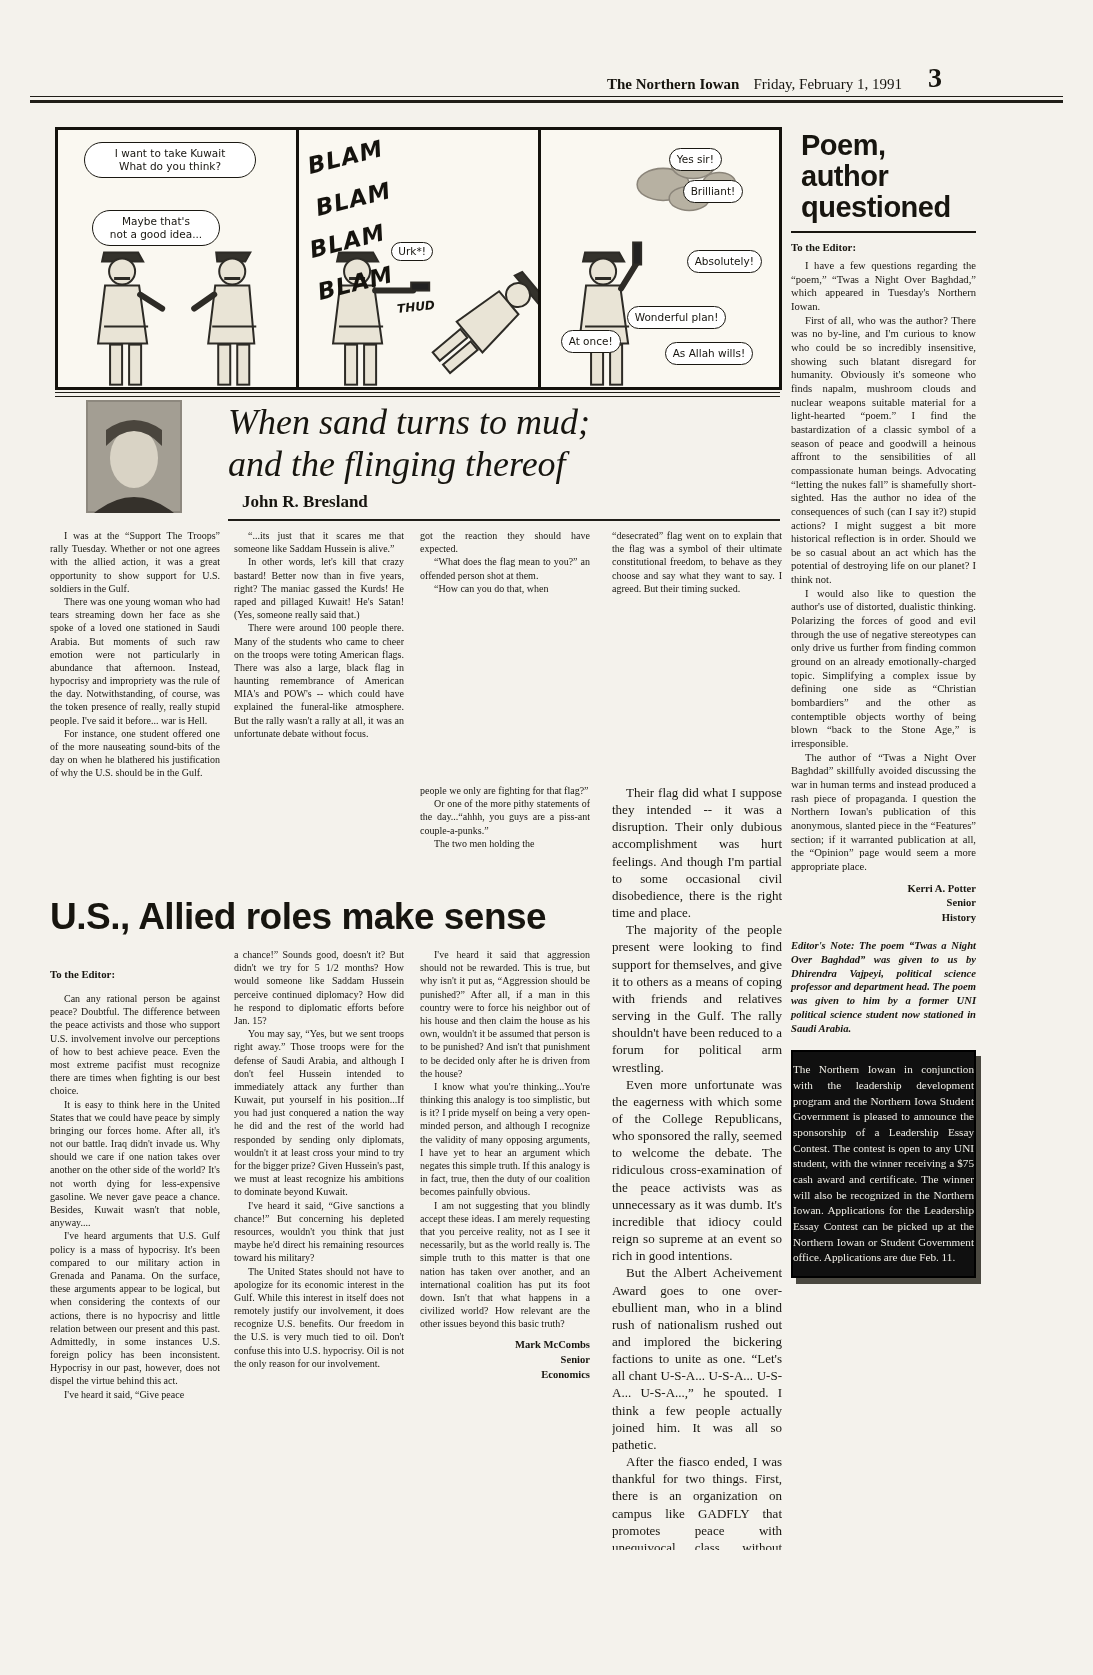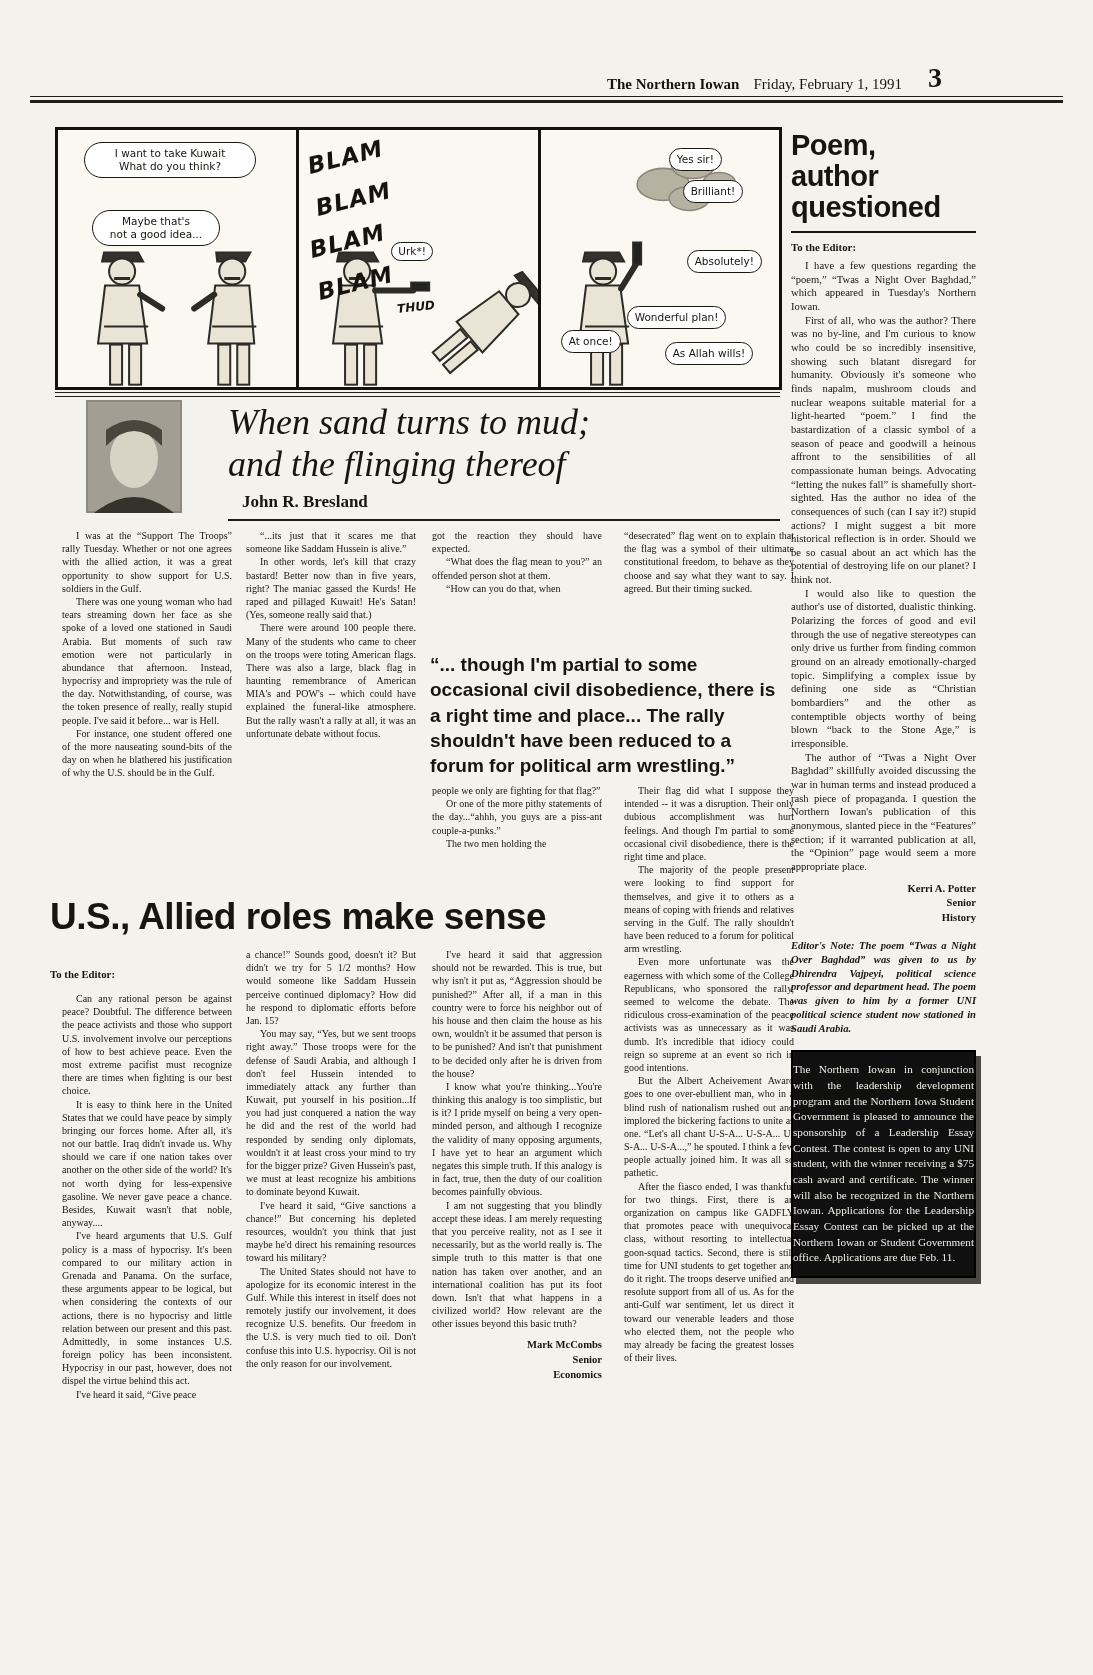--- a/index.html
+++ b/index.html
@@ -1,18 +1,18 @@
 <!DOCTYPE html>
 <html lang="en"><head>
 <meta charset="utf-8">
 <style>
   * { margin:0; padding:0; box-sizing:border-box; }
   body { background:#d9d6cf; font-family:"Liberation Serif","DejaVu Serif",serif; }
   .page { position:relative; width:1093px; height:1675px; background:#f4f2ec; color:#17150f; overflow:hidden; margin:0 auto; }
-  .abs { position:absolute;margin-left:12px; }
+  .abs { position:absolute; }
 
   
   .header-text { position:absolute; top:76px; left:540px; width:362px; text-align:right; font-size:15px; }
   .header-text .mh { font-weight:bold; }
   .header-text .dt { margin-left:14px; }
   .page-number { position:absolute; top:62px; left:928px; font-size:28px; font-weight:bold; }
   .rule { position:absolute; background:#201e18; }
 
   
   .comic { position:absolute; left:55px; top:127px; width:727px; height:263px; display:flex; }
@@ -20,21 +20,21 @@
   .panel:first-child { margin-left:0; }
   .bubble { position:absolute; background:#fff; border:1.5px solid #1a1812; border-radius:18px; padding:4px 7px;
             font-family:"DejaVu Sans",sans-serif; font-size:10.5px; line-height:1.25; text-align:center; white-space:pre-line; }
   .blam { position:absolute; font-family:"DejaVu Sans",sans-serif; font-style:italic; font-weight:900;
           font-size:23px; letter-spacing:1px; transform:rotate(-14deg); color:#15130e; }
   .thud { position:absolute; font-family:"DejaVu Sans",sans-serif; font-style:italic; font-weight:bold; font-size:12px; transform:rotate(-6deg); }
   .panel svg { position:absolute; inset:0; width:100%; height:100%; }
 
   
   .right-col { position:absolute; left:791px; top:130px; width:185px; }
-  .rc-headline { font-family:"Liberation Sans","DejaVu Sans",sans-serif; font-weight:bold; font-size:29px; line-height:1.07; white-space:pre-line; letter-spacing:-0.5px; }
+  .rc-headline { font-family:"Liberation Sans","DejaVu Sans",sans-serif; font-weight:bold; font-size:29px; line-height:1.07; white-space:pre-line; letter-spacing:-0.5px;margin-left:10px; }
   .rc-rule { height:2px; background:#17150f; margin:8px 0 8px 0; }
   .salutation { font-weight:bold; font-size:10.8px; margin-bottom:6px; }
   .rc-body { font-size:10.6px; line-height:1.29; text-align:justify; hyphens:auto; }
   .rc-body p, .bodycol p { margin:0; text-indent:14px; }
   .signature { text-align:right; font-weight:bold; font-size:10.6px; line-height:1.4; margin-top:8px; }
   .editors-note { font-weight:bold; font-style:italic; font-size:10.6px; line-height:1.3; text-align:justify; margin-top:13px; hyphens:auto; }
   .contest-box { margin-top:15px; background:#101010; color:#f1efe7; padding:10px 0; font-size:11.2px; line-height:1.4;
                  text-align:justify; border:2px solid #000; box-shadow:5px 6px 0 #4a4840; hyphens:auto; }
 
   
@@ -183,28 +183,27 @@
     </div>
   <div class="abs bodycol cont clip" style="left:420px; top:529px; width:170px; height:118px;">
       <p>got the reaction they should have expected.</p>
       <p>“What does the flag mean to you?” an offended person shot at them.</p>
       <p>“How can you do that, when</p>
     </div>
   <div class="abs bodycol cont clip" style="left:612px; top:529px; width:170px; height:118px;">
       <p>“desecrated” flag went on to explain that the flag was a symbol of their ultimate constitutional freedom, to behave as they choose and say what they want to say. I agreed. But their timing sucked.</p>
     </div>
 
-  <div class="pull-quote">“... though I'm partial to some occasional civil disobedience, there is a right time and place... The rally shouldn't have been reduced to a forum for political arm wrestling.”</div>
 
   <div class="abs bodycol cont clip" style="left:420px; top:784px; width:170px; height:118px;">
       <p>people we only are fighting for that flag?”</p>
       <p>Or one of the more pithy statements of the day...“ahhh, you guys are a piss-ant couple-a-punks.”</p>
       <p>The two men holding the</p>
     </div>
-  <div class="abs bodycol clip" style="left:612px; top:784px; width:170px; height:766px; font-size:10px;">
+  <div class="abs bodycol clip" style="left:612px; top:784px; width:170px; height:766px; font-size:13px;">
       <p>Their flag did what I suppose they intended -- it was a disruption. Their only dubious accomplishment was hurt feelings. And though I'm partial to some occasional civil disobedience, there is the right time and place.</p>
       <p>The majority of the people present were looking to find support for themselves, and give it to others as a means of coping with friends and relatives serving in the Gulf. The rally shouldn't have been reduced to a forum for political arm wrestling.</p>
       <p>Even more unfortunate was the eagerness with which some of the College Republicans, who sponsored the rally, seemed to welcome the debate. The ridiculous cross-examination of the peace activists was as unnecessary as it was dumb. It's incredible that idiocy could reign so supreme at an event so rich in good intentions.</p>
       <p>But the Albert Acheivement Award goes to one over-ebullient man, who in a blind rush of nationalism rushed out and implored the bickering factions to unite as one. “Let's all chant U-S-A... U-S-A... U-S-A... U-S-A...,” he spouted. I think a few people actually joined him. It was all so pathetic.</p>
       <p>After the fiasco ended, I was thankful for two things. First, there is an organization on campus like GADFLY that promotes peace with unequivocal class, without resorting to intellectual goon-squad tactics. Second, there is still time for UNI students to get together and do it right. The troops deserve unified and resolute support from all of us. As for the anti-Gulf war sentiment, let us direct it toward our venerable leaders and those who elected them, not the people who may already be facing the greatest losses of their lives.</p>
     </div>
 
   <div class="us-headline">U.S., Allied roles make sense</div>
   <div class="mc-salutation">To the Editor:</div>
   <div class="abs bodycol clip" style="left:50px; top:992px; width:170px; height:558px;">

